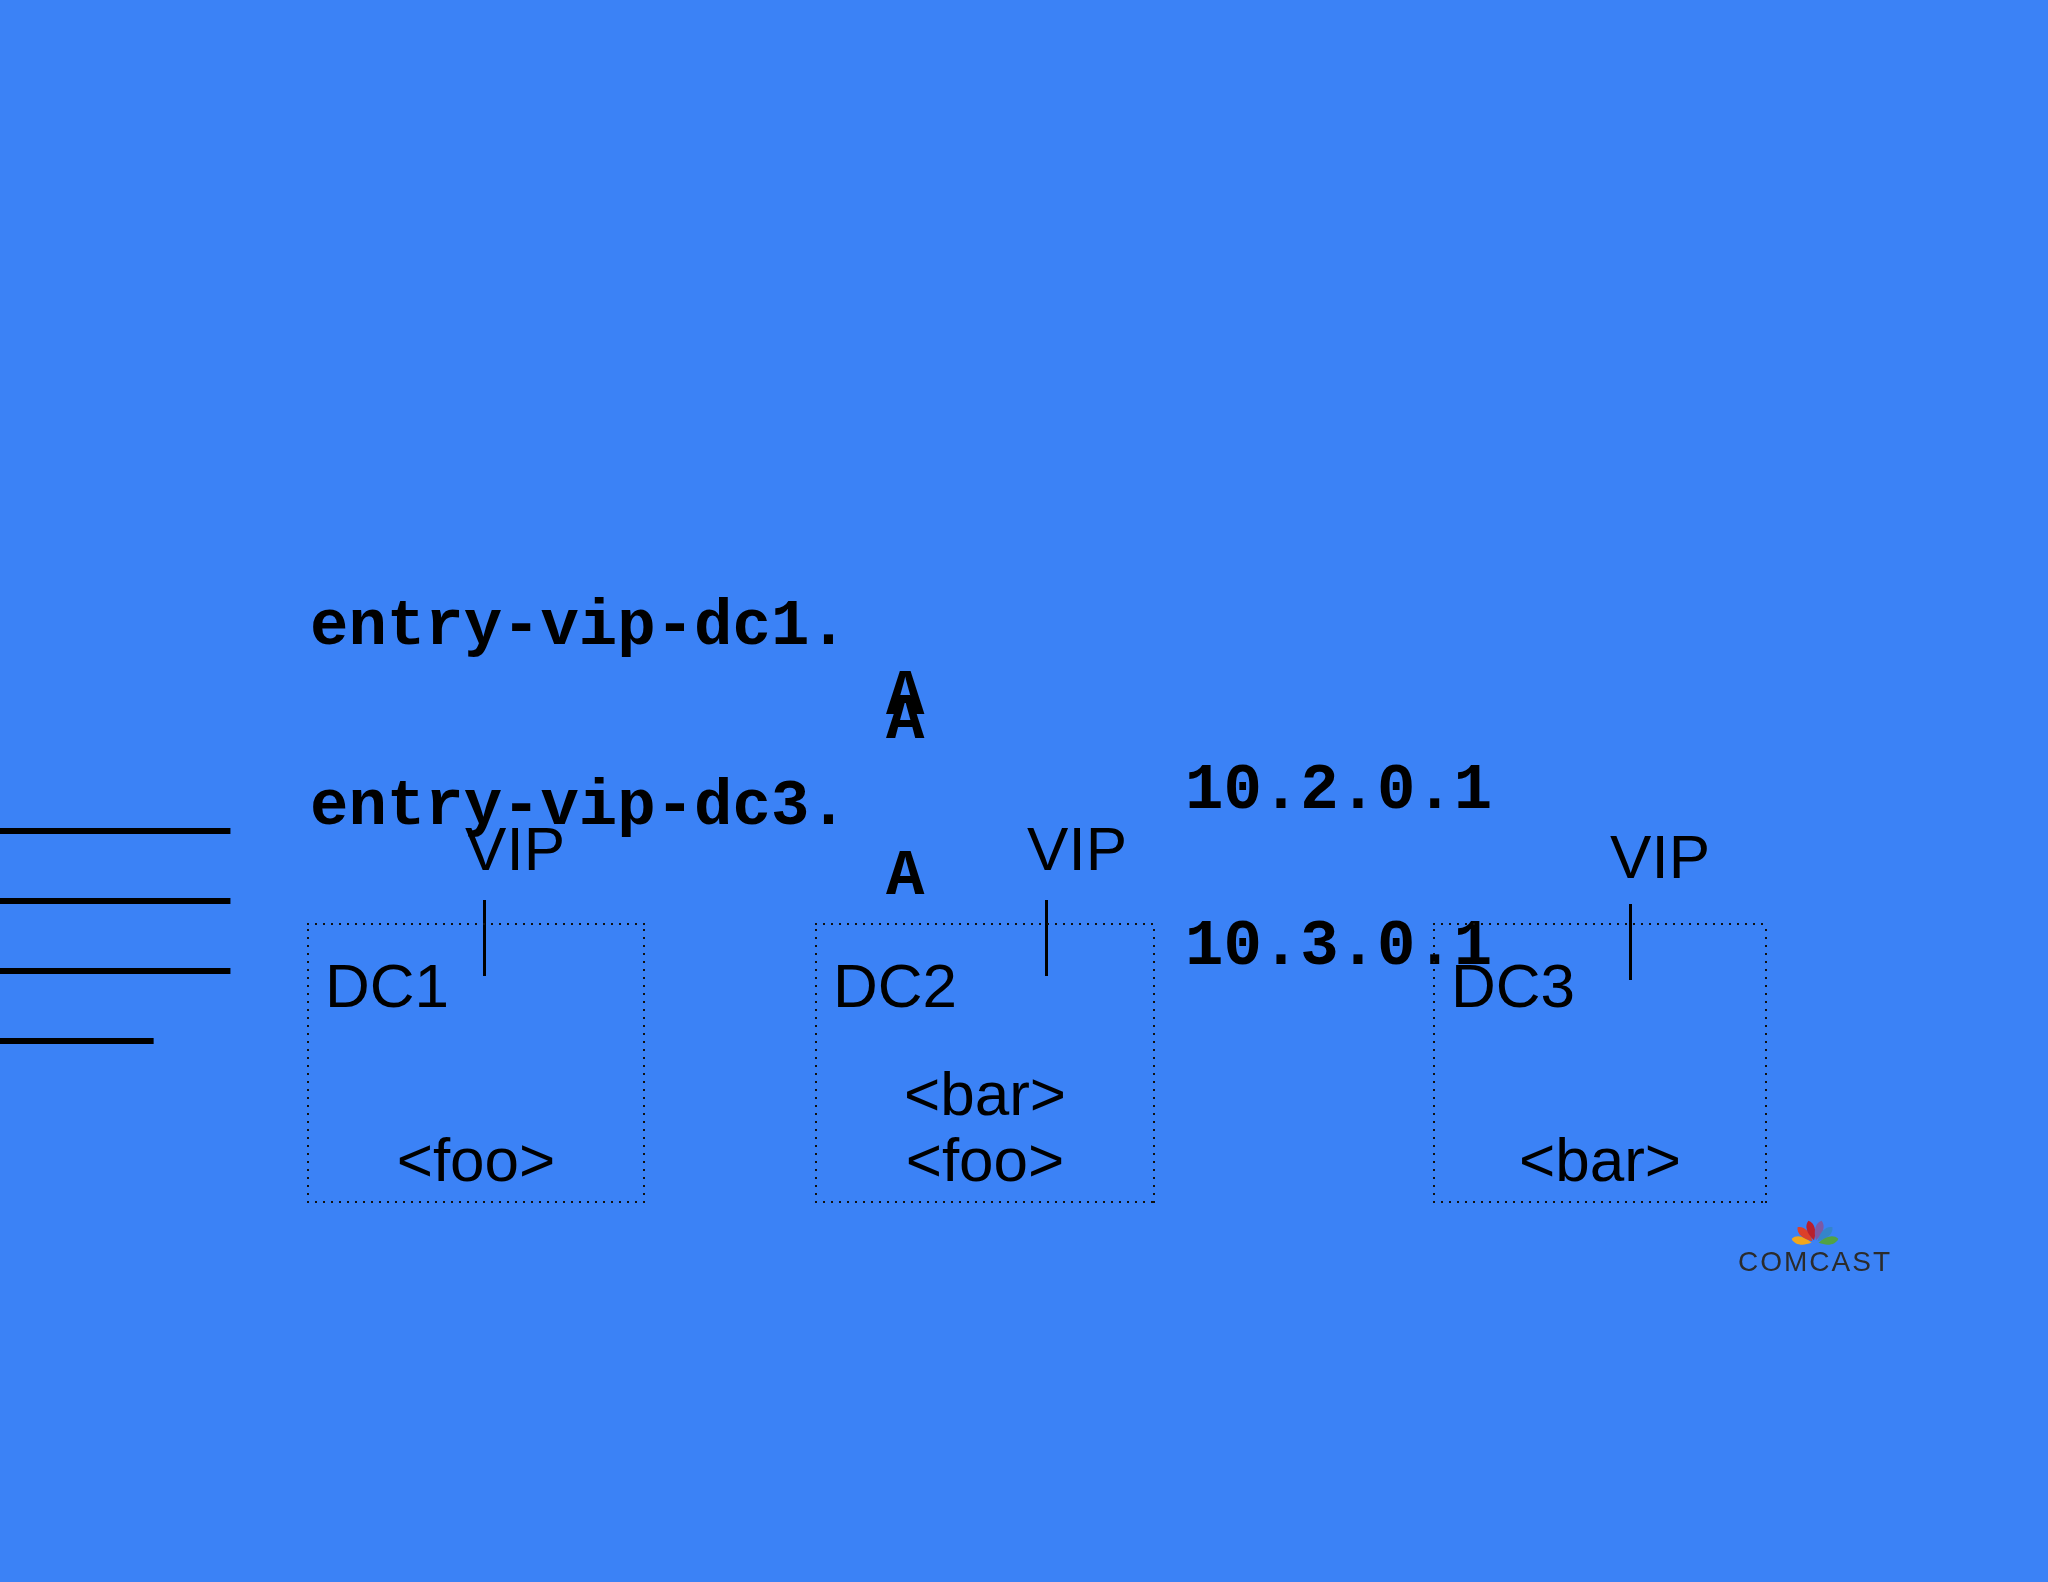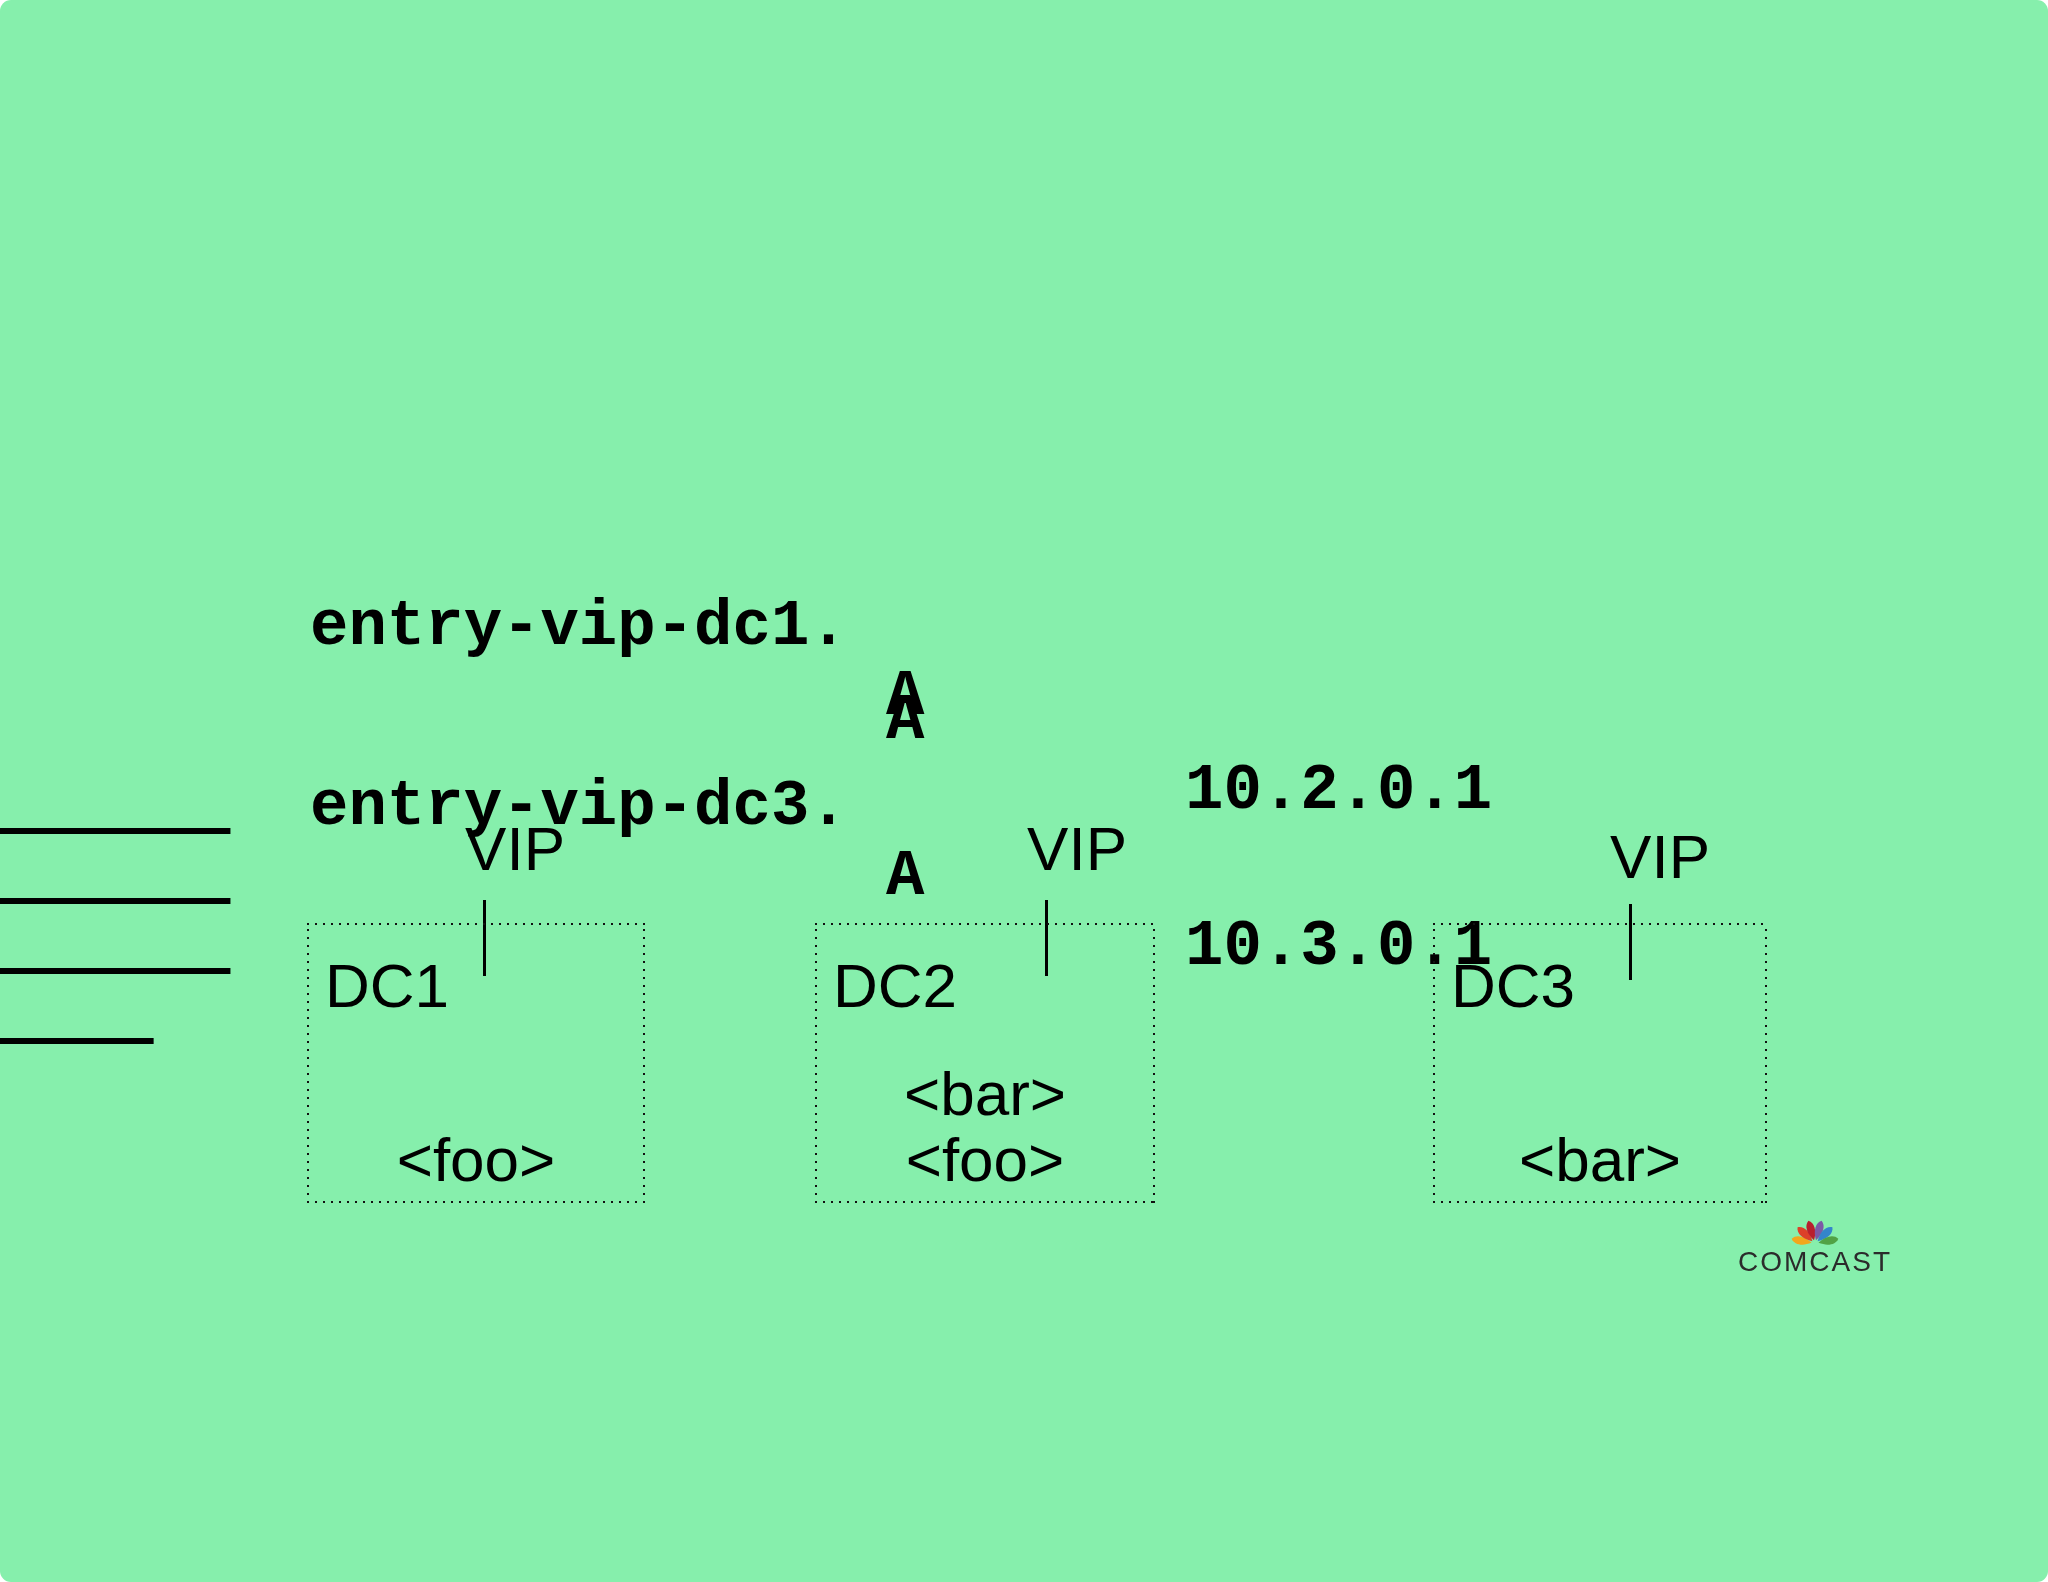--- a/index.html
+++ b/index.html
@@ -11,22 +11,21 @@
     width: 2048px;
     height: 1582px;
     position: relative;
     overflow: hidden;
     font-family: "Liberation Sans", sans-serif;
     color: #000000;
   }
   .slide {
     position: absolute;
     inset: 0;
-    background: #86efac;
-    border-radius: 11px;
+    background: #3b82f6;
   }
 
   
   .dns-row {
     position: absolute;
     left: 0;
     width: 100%;
     height: 70px;
     font-family: "Liberation Mono", "DejaVu Sans Mono", monospace;
     font-weight: bold;

